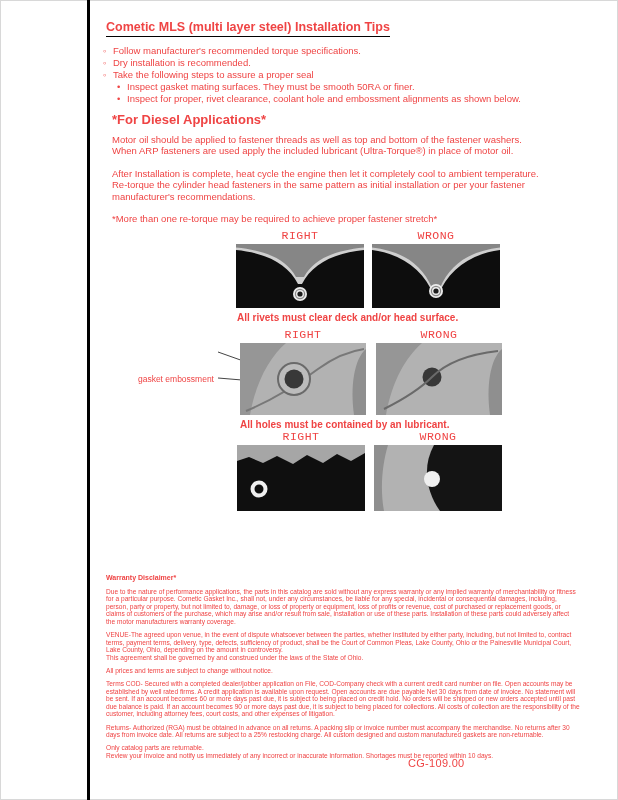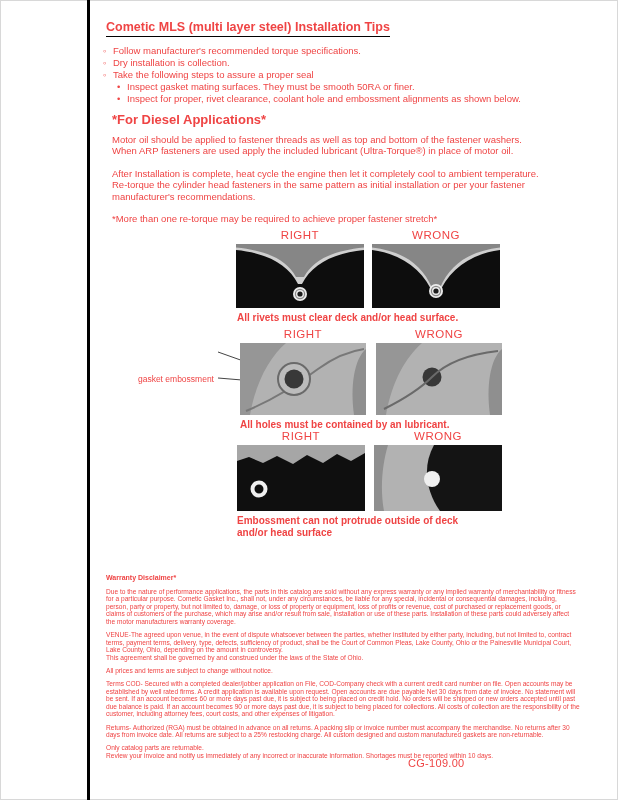--- a/index.html
+++ b/index.html
@@ -21,21 +21,21 @@
   .tips { position: absolute; left: 103px; top: 45px; font-size: 9.5px; line-height: 12px; width: 470px; }
   .tip { display: flex; }
   .tip .mk { flex: 0 0 10px; width: 10px; }
   .tip.l2 { margin-left: 14px; }
 
   .diesel { position: absolute; left: 112px; top: 114px; width: 436px; font-size: 9.5px; line-height: 11.5px; }
   .diesel h2 { font-size: 13px; margin: 0 0 8px 0; }
   .diesel p { margin: 0 0 11px 0; }
   .diesel p.last { margin-bottom: 0; }
 
-  .fig-label { position: absolute; text-align: center; font-size: 11.5px; letter-spacing: .5px; }
+  .fig-label { position: absolute; text-align: center; font-size: 11.5px; letter-spacing: .5px; font-family: Liberation Mono, monospace; }
   .fig-box { position: absolute; line-height: 0; }
   .fig-box svg { display: block; }
   .caption { position: absolute; font-size: 10px; line-height: 11.5px; font-weight: bold; }
   .pre { white-space: pre-line; }
   .callout { position: absolute; font-size: 8.5px; line-height: 10.5px; text-align: right; width: 102px; }
   .leaders { position: absolute; }
 
   .warranty { position: absolute; left: 106px; top: 574px; width: 474px; font-size: 6.6px; line-height: 7.6px; }
   .warranty h3 { font-size: 7px; margin: 0 0 6px 0; }
   .warranty p { margin: 0 0 5.5px 0; white-space: pre-line; }
@@ -50,21 +50,21 @@
 
   <h1 class="title">Cometic MLS (multi layer steel) Installation Tips</h1>
 
   <div class="tips">
     <div class="tip l1">
       <span class="mk">◦</span>
       <span>Follow manufacturer's recommended torque specifications.</span>
     </div>
     <div class="tip l1">
       <span class="mk">◦</span>
-      <span>Dry installation is collection.</span>
+      <span>Dry installation is recommended.</span>
     </div>
     <div class="tip l1">
       <span class="mk">◦</span>
       <span>Take the following steps to assure a proper seal</span>
     </div>
     <div class="tip l2">
       <span class="mk">•</span>
       <span>Inspect gasket mating surfaces.  They must be smooth 50RA or finer.</span>
     </div>
     <div class="tip l2">
@@ -146,22 +146,20 @@
     </svg>
   </div>
   <div class="fig-box" style="left:374px; top:445px;">
     <svg width="128" height="66" viewBox="0 0 128 66">
       <rect width="128" height="66" fill="#b2b2b2"></rect>
       <path d="M0,0 V66 H10 C6,44 8,20 14,0 Z" fill="#8f8f8f"></path>
       <path d="M60,0 C48,22 52,46 66,66 H128 V0 Z" fill="#141414"></path>
       <circle cx="58" cy="34" r="8" fill="#f0f0f0"></circle>
     </svg>
   </div>
-  <div class="caption pre" style="left:237px; top:515px;">Embossment can not protrude outside of deck
-and/or head surface</div>
 
   <div class="warranty">
     <h3>Warranty Disclaimer*</h3>
     <p>Due to the nature of performance applications, the parts in this catalog are sold without any express warranty or any implied warranty of merchantability or fitness for a particular purpose.  Cometic Gasket Inc., shall not, under any circumstances, be liable for any special, incidental or consequential damages, including, person, party or property, but not limited to, damage, or loss of property or equipment, loss of profits or revenue, cost of purchased or replacement goods, or claims of customers of the purchase, which may arise and/or result from sale, installation or use of these parts.  Installation of these parts could adversely affect the motor manufacturers warranty coverage.</p>
     <p>VENUE-The agreed upon venue, in the event of dispute whatsoever between the parties, whether instituted by either party, including, but not limited to, contract terms, payment terms, delivery, type, defects, sufficiency of product, shall be the Court of Common Pleas, Lake County, Ohio or the Painesville Municipal Court, Lake County, Ohio, depending on the amount in controversy.
 This agreement shall be governed by and construed under the laws of the State of Ohio.</p>
     <p>All prices and terms are subject to change without notice.</p>
     <p>Terms COD- Secured with a completed dealer/jobber application on File, COD-Company check with a current credit card number on file.  Open accounts may be established by well rated firms.  A credit application is available upon request.  Open accounts are due payable Net 30 days from date of invoice.  No statement will be sent.  If an account becomes 60 or more days past due, it is subject to being placed on credit hold.  No orders will be shipped or new orders accepted until past due balance is paid.  If an account becomes 90 or more days past due, it is subject to being placed for collections.  All costs of collection are the responsibility of the customer, including attorney fees, court costs, and other expenses of litigation.</p>
     <p>Returns- Authorized (RGA) must be obtained in advance on all returns.  A packing slip or invoice number must accompany the merchandise.  No returns after 30 days from invoice date.  All returns are subject to a 25% restocking charge.  All custom designed and custom manufactured gaskets are non-returnable.</p>
     <p>Only catalog parts are returnable.

